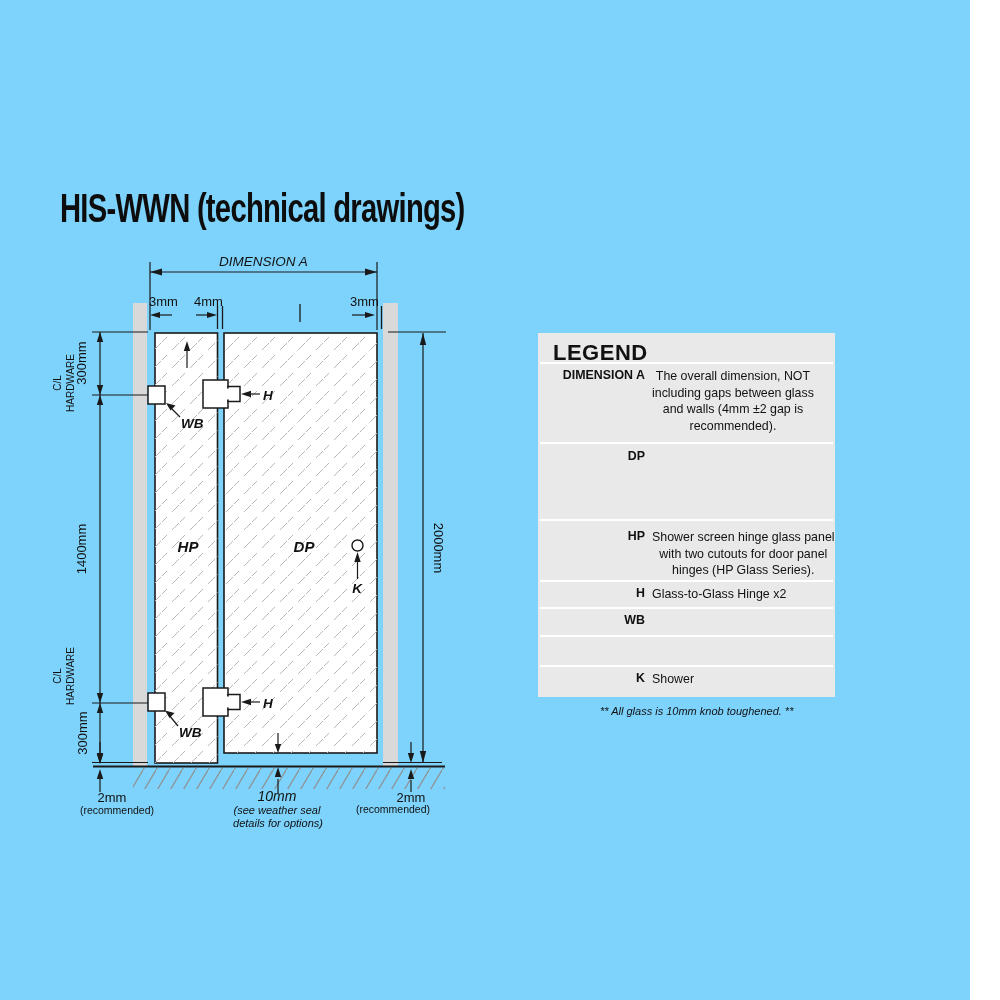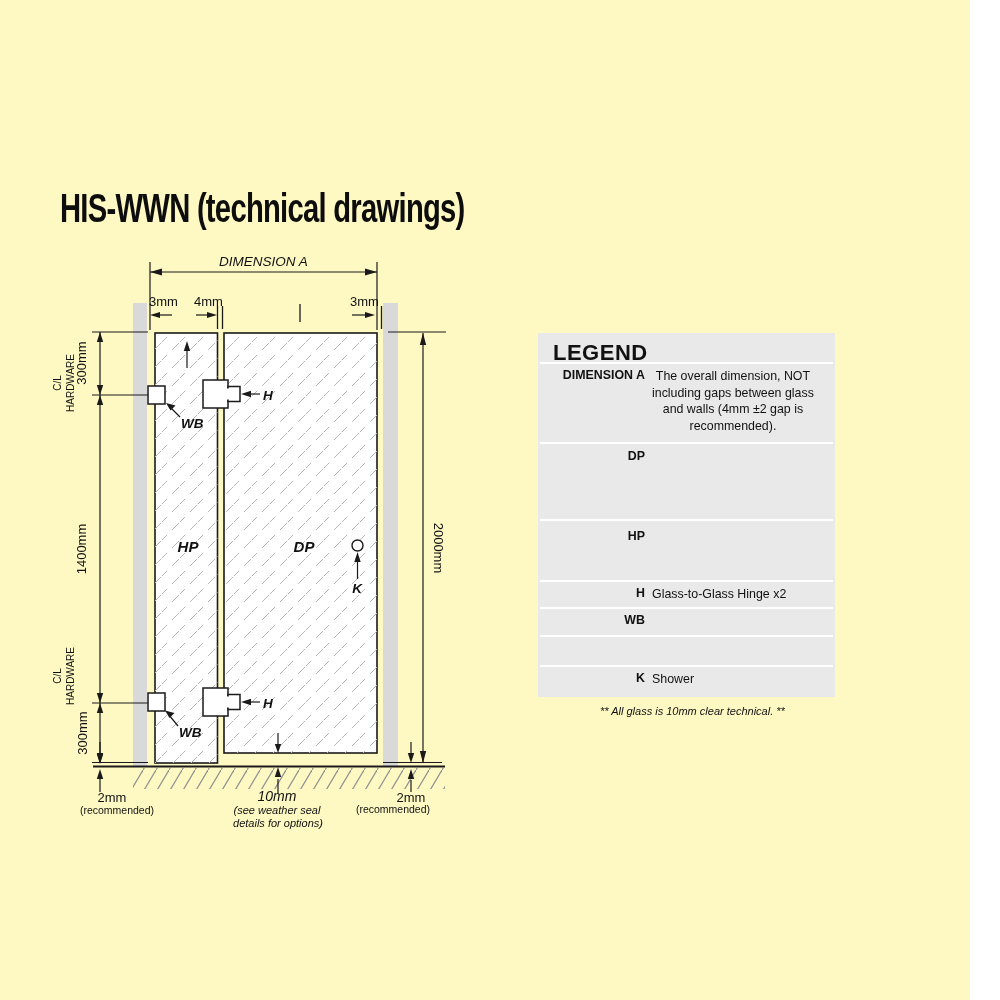--- a/index.html
+++ b/index.html
@@ -1,17 +1,17 @@
 <!DOCTYPE html>
 <html><head>
 <meta charset="utf-8">
 <style>
   * { margin:0; padding:0; box-sizing:border-box; }
   html,body { width:1000px; height:1000px; background:#ffffff; font-family:"Liberation Sans", sans-serif; color:#111; overflow:hidden; }
-  .page { position:relative; width:970px; height:1000px; background:#fef9c3; }
+  .page { position:relative; width:970px; height:1000px; background:#7dd3fc; }
 
   .title { position:absolute; left:60px; top:186px; font-size:40px; font-weight:bold; letter-spacing:-1px;
            white-space:nowrap; transform:scaleX(.73); transform-origin:left top; color:#0d0d0d; }
 
   svg.drawing { position:absolute; left:0; top:0; }
   svg text { fill:#111; }
 
   
   .legend-box { position:absolute; left:538px; top:333px; width:297px; height:364px; background:#e9e9e9; }
   .lg-header { position:absolute; left:553px; top:340px; font-size:22px; font-weight:bold; letter-spacing:.5px; }
@@ -201,28 +201,33 @@
   <div class="lg-desc" style="top:368px">
     <div>The overall dimension, NOT</div>
     <div>including gaps between glass</div>
     <div>and walls (4mm ±2 gap is</div>
     <div>recommended).</div>
   </div>
 
   <div class="lg-term" style="top:449px">DP</div>
 
   <div class="lg-term" style="top:529px">HP</div>
+  <div class="lg-desc" style="top:529px">
+    <div>Shower screen hinge glass panel</div>
+    <div>with two cutouts for door panel</div>
+    <div>hinges (HP Glass Series).</div>
+  </div>
 
   <div class="lg-term" style="top:586px">H</div>
   <div class="lg-desc" style="top:586px">
     <div>Glass-to-Glass Hinge x2</div>
   </div>
 
   <div class="lg-term" style="top:613px">WB</div>
 
   <div class="lg-term" style="top:671px">K</div>
   <div class="lg-desc" style="top:671px">
     <div>Shower</div>
   </div>
 
-  <div class="lg-foot">** All glass is 10mm clear technical. **</div>
+  <div class="lg-foot">** All glass is 10mm knob toughened. **</div>
 
 </div>
 
 </body></html>

